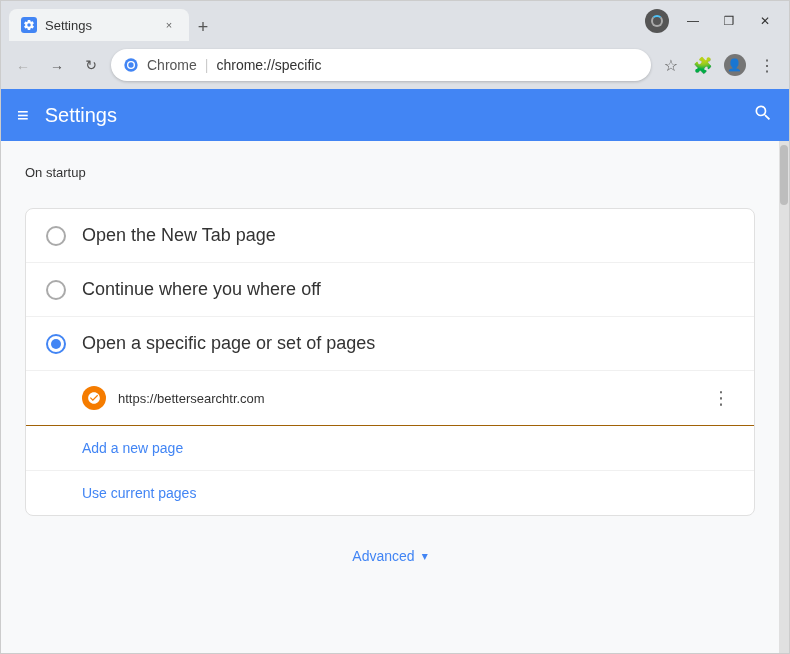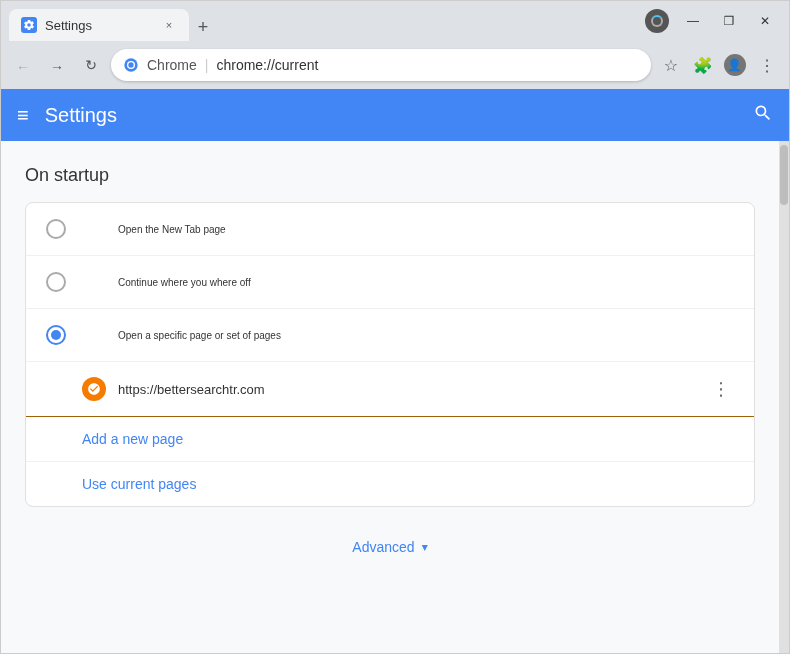--- a/index.html
+++ b/index.html
@@ -246,23 +246,23 @@
       font-weight: 900;
       color: rgba(200, 50, 50, 0.08);
       pointer-events: none;
       user-select: none;
       letter-spacing: -10px;
       white-space: nowrap;
       z-index: 0;
     }
 
     .section-title {
-      font-size: 18px;
+      font-size: 13px;
       color: #333;
-      margin-bottom: 16px;
+      margin-bottom: 28px;
       position: relative;
       z-index: 1;
     }
 
     .options-card {
       background: white;
       border: 1px solid #e0e0e0;
       border-radius: 8px;
       padding: 0;
       margin-bottom: 24px;
@@ -298,23 +298,22 @@
     }
 
     .radio-inner {
       width: 10px;
       height: 10px;
       border-radius: 50%;
       background: #4285f4;
     }
 
     .radio-label {
-      font-size: 10px;
+      font-size: 18px;
       color: #333;
-      margin-left: 36px;
     }
 
     
     .url-item {
       display: flex;
       align-items: center;
       padding: 12px 20px 12px 56px;
       gap: 12px;
       border-bottom: 1px solid #a16207;
     }
@@ -423,21 +422,21 @@
     <div class="nav-btn">→</div>
     <div class="nav-btn">↻</div>
     <div class="omnibox">
       <svg class="omnibox-icon" viewBox="0 0 24 24">
         <circle cx="12" cy="12" r="10" fill="#4285f4"></circle>
         <circle cx="12" cy="12" r="6" fill="white"></circle>
         <circle cx="12" cy="12" r="4" fill="#4285f4"></circle>
       </svg>
       <span style="color:#555;">Chrome</span>
       <span style="color:#ccc;">|</span>
-      <span>chrome://current</span>
+      <span>chrome://specific</span>
     </div>
     <div class="toolbar-icons">
       <div class="toolbar-icon">☆</div>
       <div class="toolbar-icon">🧩</div>
       <div class="toolbar-icon">
         <div style="width:22px;height:22px;background:#757575;border-radius:50%;display:flex;align-items:center;justify-content:center;color:white;font-size:12px;">👤</div>
       </div>
       <div class="toolbar-icon">⋮</div>
     </div>
   </div>

